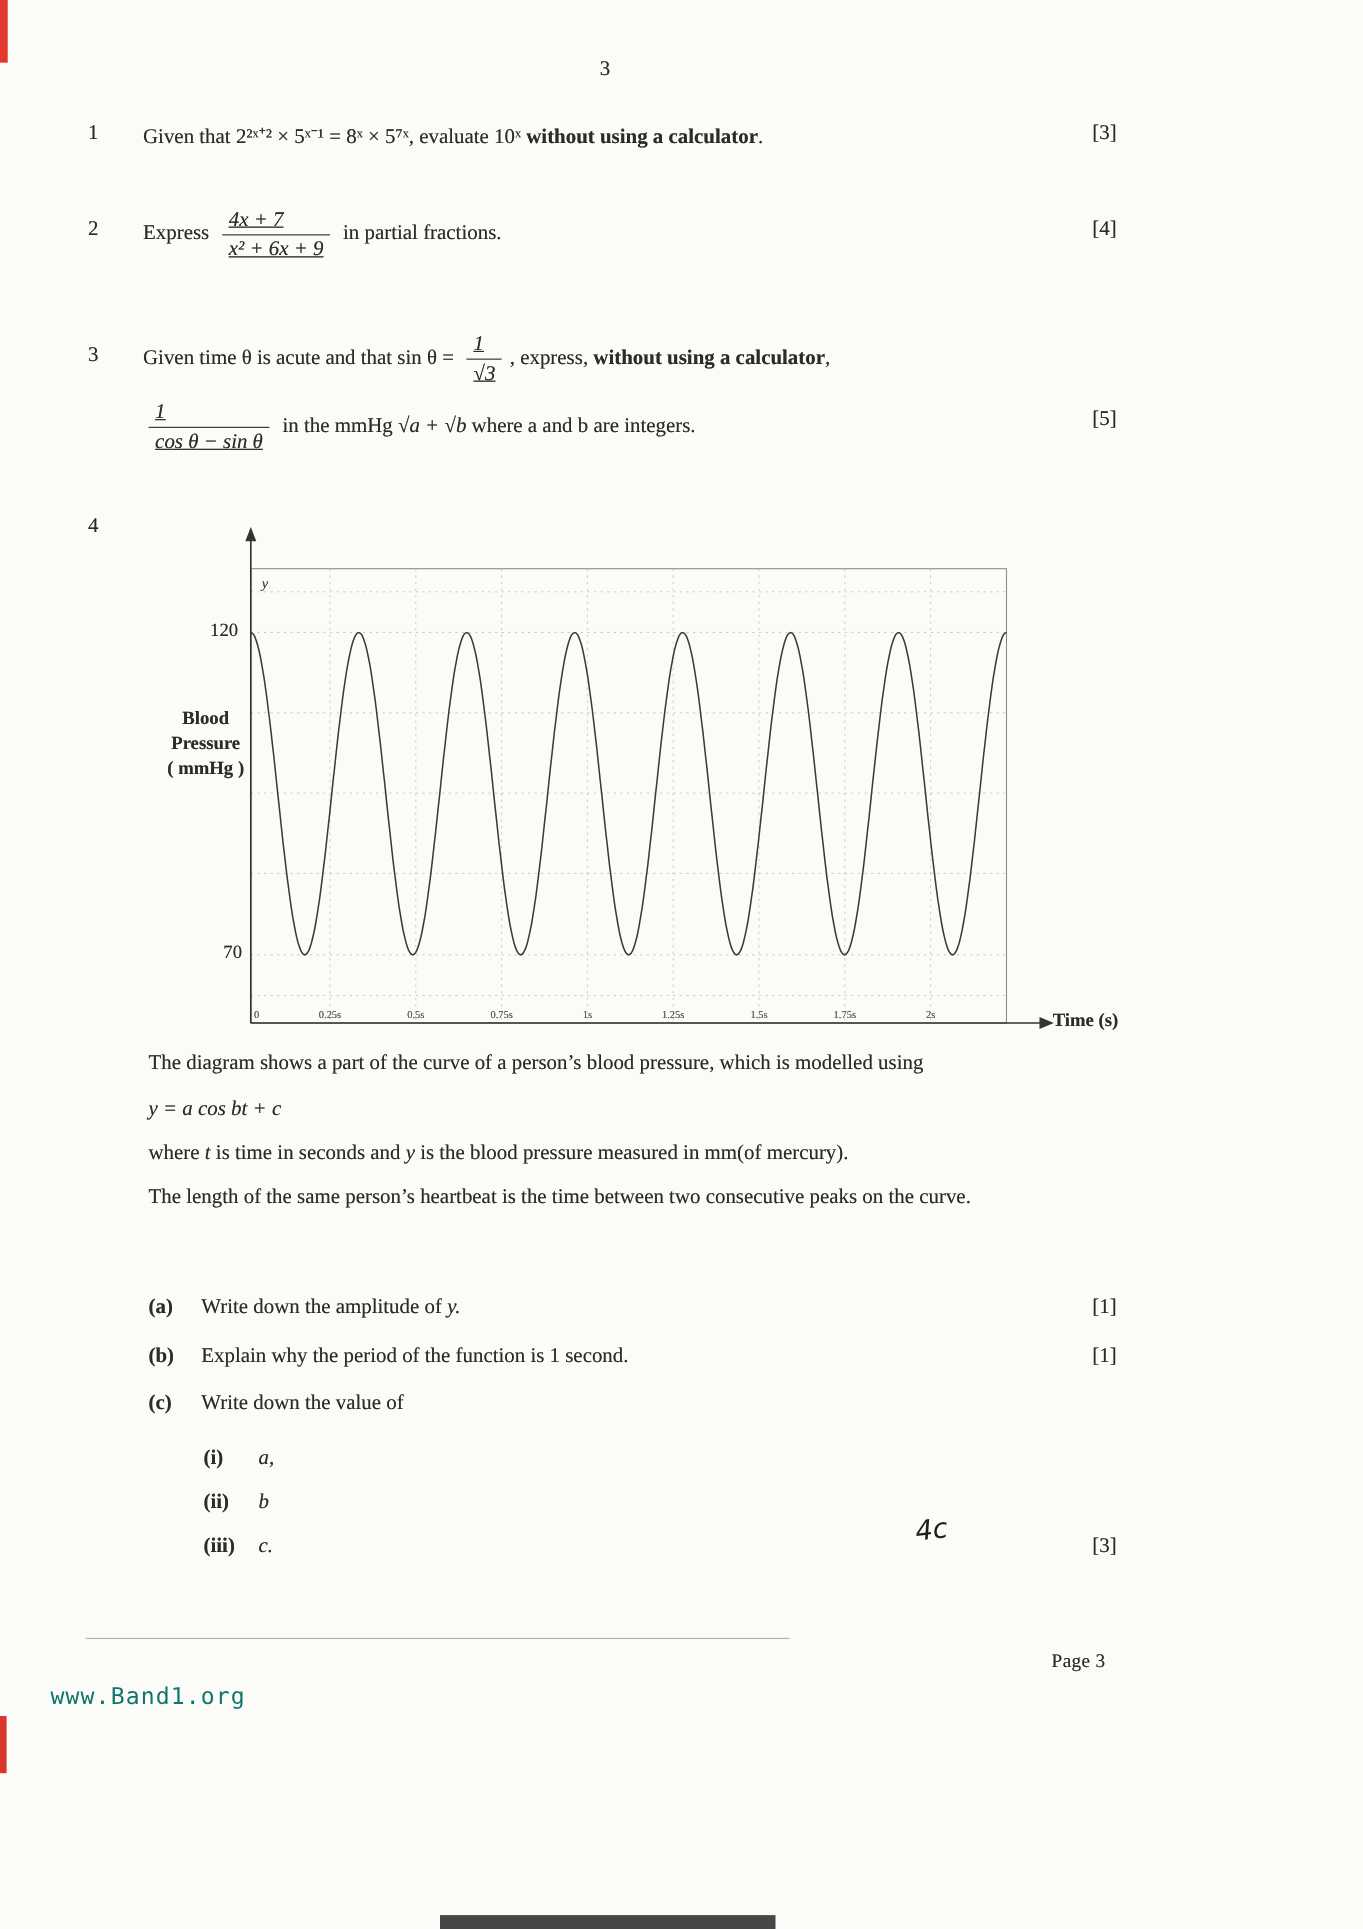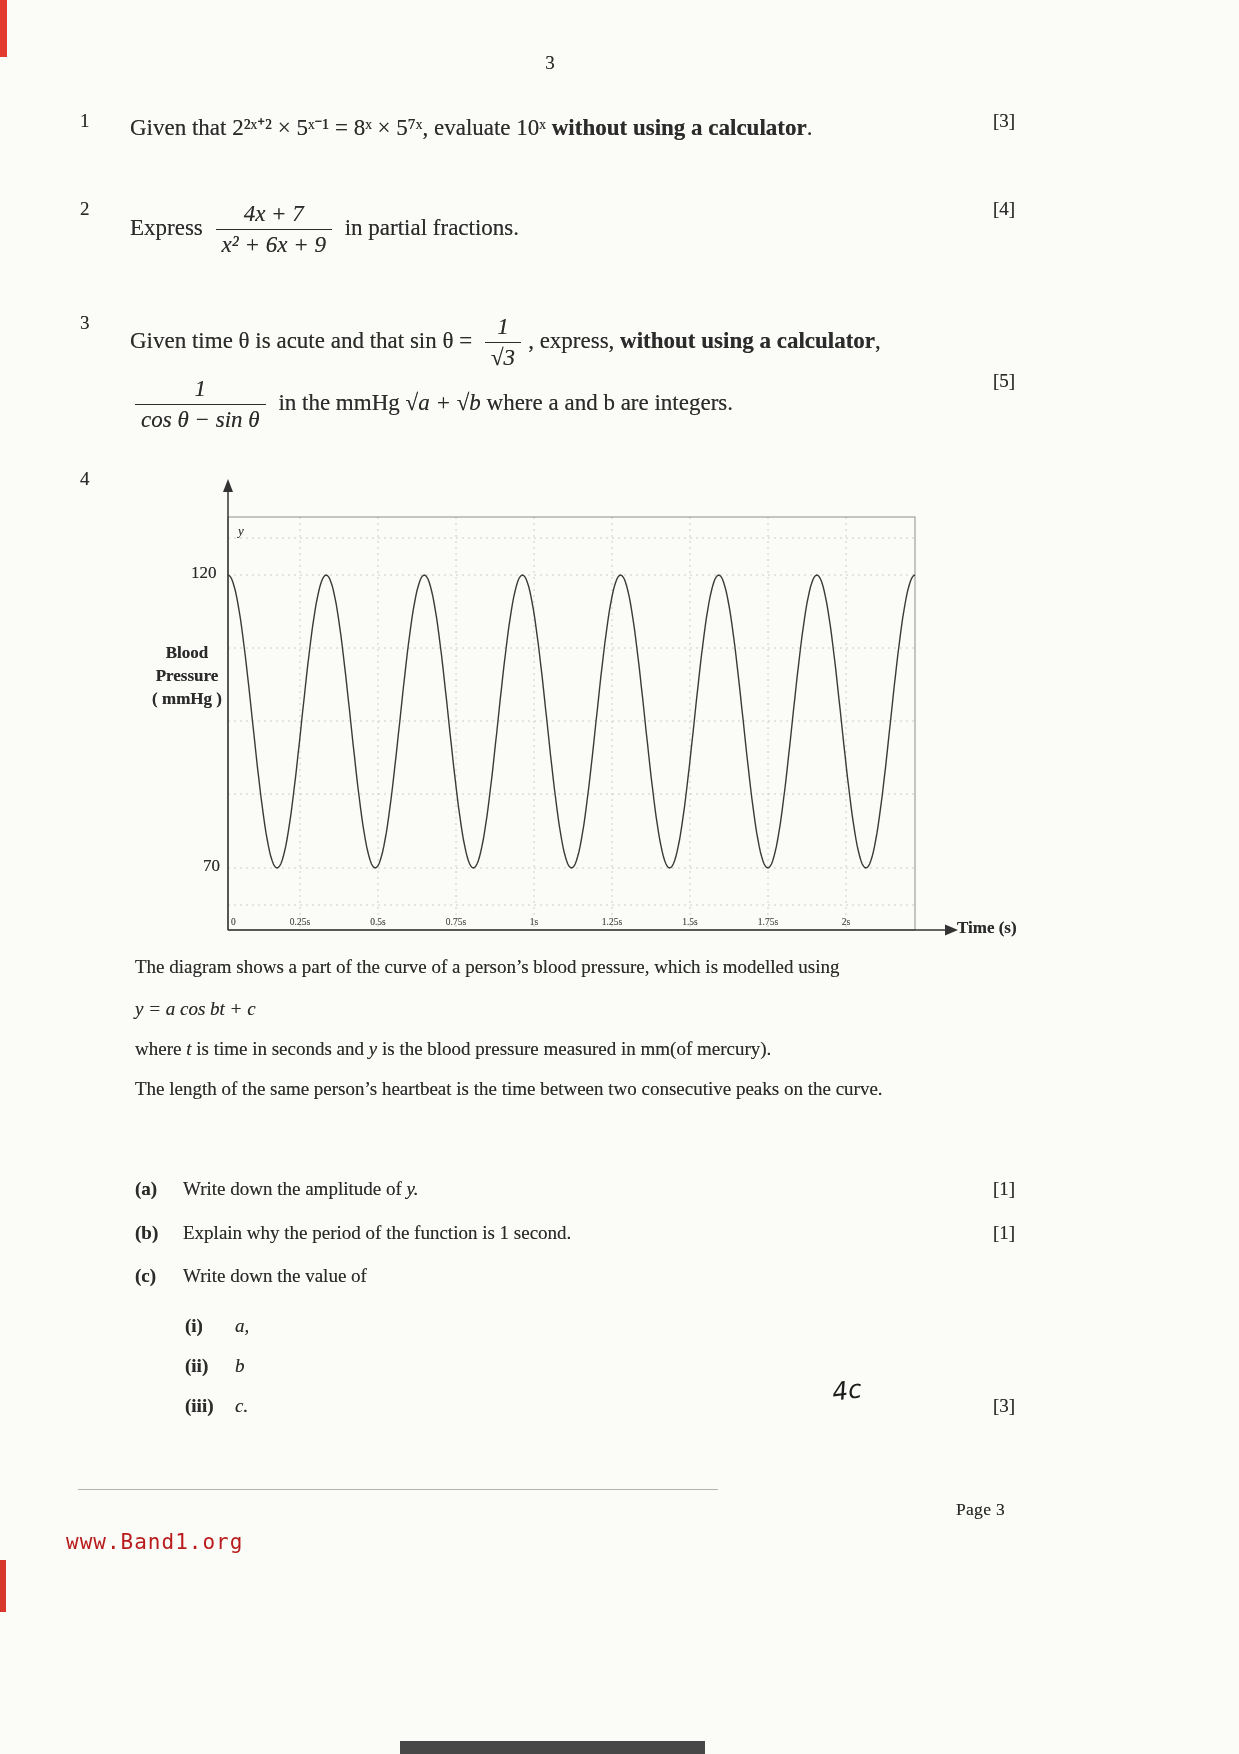--- a/index.html
+++ b/index.html
@@ -7,39 +7,39 @@
   .page{
     position:relative;width:1239px;height:1754px;margin:0 auto;
     background:#fbfbf8;overflow:hidden;
     font-family:"Liberation Serif",serif;color:#2b2b2b;
     text-shadow:0 0 .4px rgba(40,40,40,.55);
   }
   .abs{position:absolute;}
   .b{font-weight:bold;}
   .i{font-style:italic;}
   .qnum{position:absolute;left:80px;font-size:19px;}
-  .qbody{position:absolute;left:130px;font-size:23px;width:850px;}
+  .qbody{position:absolute;left:130px;font-size:19px;width:850px;}
   .marks{position:absolute;left:993px;font-size:19px;}
-  .frac{display:inline-block;vertical-align:middle;text-align:center;margin:16px 7px;line-height:1.15;}
+  .frac{display:inline-block;vertical-align:middle;text-align:left;margin:4px 7px;line-height:1.15;text-decoration:underline;}
   .frac .fn{display:block;border-bottom:1.4px solid #2b2b2b;padding:0 6px 2px;}
   .frac .fd{display:block;padding:2px 6px 0;}
   .para{position:absolute;left:135px;font-size:19px;width:960px;}
   .plabel{position:absolute;font-size:19px;font-weight:bold;}
   .ptext{position:absolute;font-size:19px;}
   .hand{
     font-family:"DejaVu Sans",sans-serif;font-style:italic;font-size:25px;color:#1d1d1d;
     transform:rotate(-7deg);text-shadow:none;
   }
   .ylabel{position:absolute;left:143px;top:641px;width:88px;text-align:center;
     font-weight:bold;font-size:17px;line-height:23px;}
   .ytick{position:absolute;font-size:17px;}
   .xaxis-label{position:absolute;left:957px;top:918px;font-weight:bold;font-size:17px;}
   .footer{position:absolute;font-size:17.5px;letter-spacing:.3px;}
   .watermark{position:absolute;left:46px;top:1530px;font-family:"DejaVu Sans Mono",monospace;
-    font-size:21px;color:#b91c1c;text-shadow:none;letter-spacing:1px;margin-left:20px;}
+    font-size:21px;color:#0f766e;text-shadow:none;letter-spacing:1px;}
   svg text{fill:#3c3c3c;font-family:"Liberation Serif",serif;}
   .tick{font-size:9.5px;fill:#555;}
 </style>
 </head>
 <body>
 
 <div class="page">
 
   <div class="abs" style="left:0;top:0;width:7px;height:57px;background:#e23a2e;"></div>
   <div class="abs" style="left:0;top:1560px;width:6px;height:52px;background:#d8372c;"></div>

